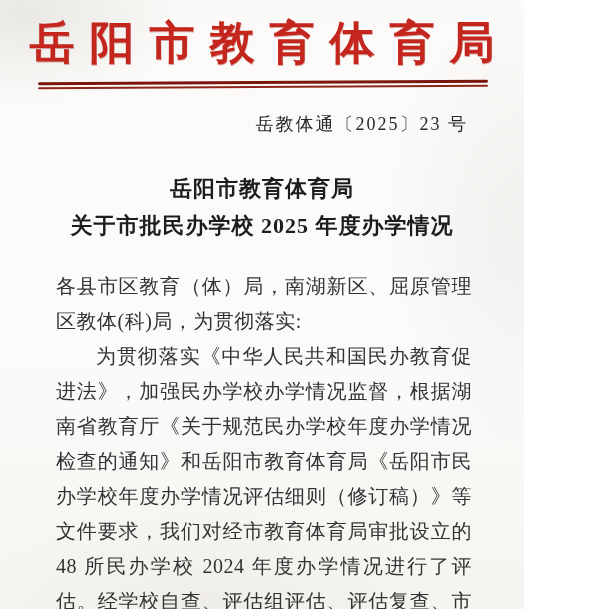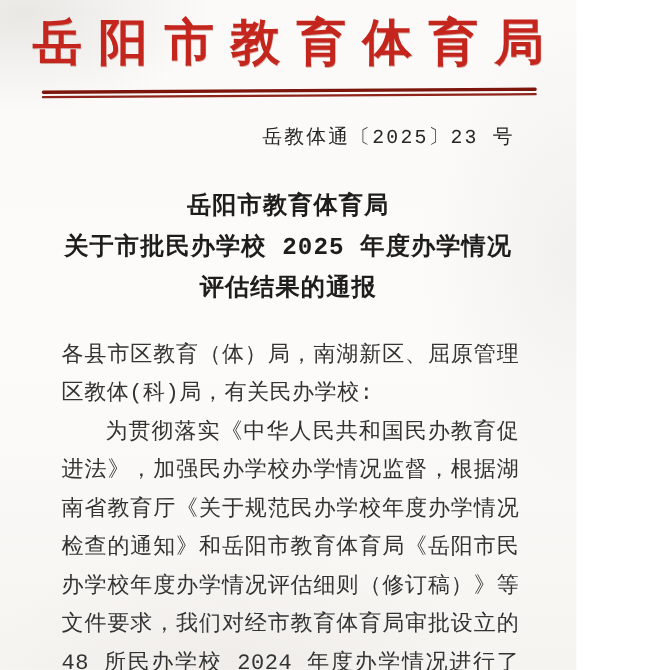--- a/index.html
+++ b/index.html
@@ -3,21 +3,21 @@
 <meta charset="utf-8">
 <style>
   html, body { margin: 0; padding: 0; }
   body { background: #ffffff; }
 
   .page {
     position: relative;
     width: 524px;
     height: 609px;
     overflow: hidden;
-    font-family: Liberation Mono, monospace;
+    font-family: Liberation Serif, serif;
     background:
       radial-gradient(ellipse 260px 140px at 4% 2%, rgba(188,184,178,0.28), rgba(188,184,178,0) 65%),
       radial-gradient(ellipse 200px 320px at 100% 38%, rgba(196,192,186,0.18), rgba(196,192,186,0) 70%),
       radial-gradient(ellipse 320px 160px at 40% 100%, rgba(190,186,180,0.12), rgba(190,186,180,0) 70%),
       linear-gradient(180deg, #fbfaf8 0%, #fcfbfa 55%, #f6f4f0 100%);
   }
 
   
   .agency-name {
     margin-top: 15px;
@@ -92,21 +92,20 @@
       <div class="rule-thick"></div>
       <div class="rule-thin"></div>
     </div>
   </div>
 
   <div class="doc-number">岳教体通〔2025〕23 号</div>
 
   <div class="doc-title">
     <div>岳阳市教育体育局</div>
     <div>关于市批民办学校 2025 年度办学情况</div>
-    <div>评估结果的通报</div>
   </div>
 
   <div class="doc-body">
-    <p class="salutation">各县市区教育（体）局，南湖新区、屈原管理区教体(科)局，有关民办学校:</p>
+    <p class="salutation">各县市区教育（体）局，南湖新区、屈原管理区教体(科)局，为贯彻落实:</p>
     <p class="indent">为贯彻落实《中华人民共和国民办教育促进法》，加强民办学校办学情况监督，根据湖南省教育厅《关于规范民办学校年度办学情况检查的通知》和岳阳市教育体育局《岳阳市民办学校年度办学情况评估细则（修订稿）》等文件要求，我们对经市教育体育局审批设立的 48 所民办学校 2024 年度办学情况进行了评估。经学校自查、评估组评估、评估复查、市教育体育局党组研究，认定:</p>
   </div>
 
 </div>
 
 </body></html>

